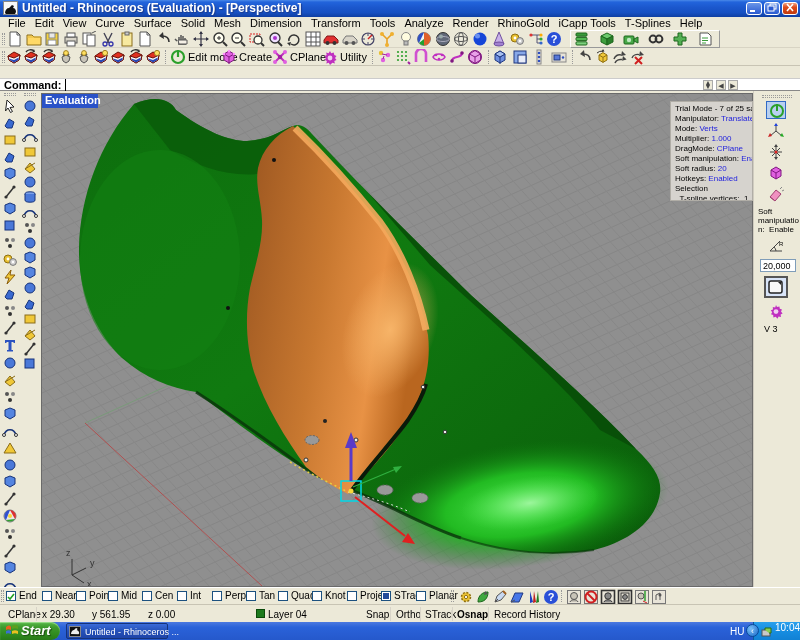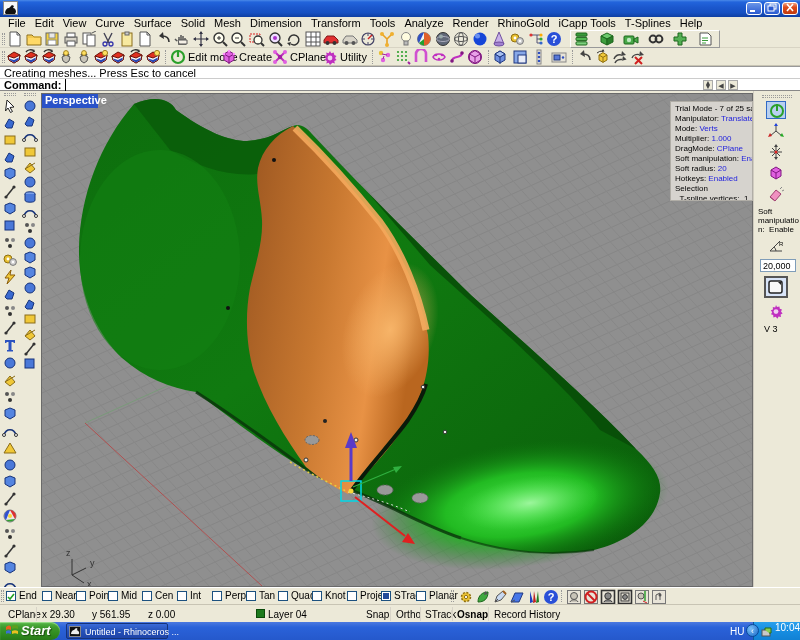--- a/index.html
+++ b/index.html
@@ -1,17 +1,18 @@
 <!DOCTYPE html>
 <html><head><meta charset="utf-8"><style>html,body{margin:0;padding:0;width:800px;height:640px;overflow:hidden;font-family:"Liberation Sans",sans-serif;background:#ece9d8}.ab{position:absolute}div{box-sizing:border-box}</style></head><body>
 <div class="ab" style="left:0;top:0;width:800px;height:640px;background:#ece9d8">
     <div class="ab" style="left:0;top:0;width:800px;height:17px;background:linear-gradient(180deg,#4a8ae8 0%,#2264dc 12%,#1b57cc 45%,#1650c2 75%,#0f3fa2 100%)">
       <div class="ab" style="left:3px;top:1px;width:15px;height:14px;background:#f8f8f8;border:1px solid #888"><svg width="13" height="12" viewBox="0 0 13 12">
           <path d="M1 9c0-3 2-5 4-5l3-3 2 1-1 2c2 0 3 2 3 4l-1 2H2z" fill="#111"></path>
         </svg></div>
+      <div class="ab" style="left:22px;top:1px;font-size:12px;font-weight:bold;color:#fff;text-shadow:1px 1px 1px #1a3a8a">Untitled - Rhinoceros (Evaluation) - [Perspective]</div>
       <div class="ab" style="left:746px;top:2px;width:16px;height:13px;border-radius:3px;background:linear-gradient(180deg,#6a96e8,#2a5ad0);border:1px solid #fff;color:#fff;font-size:10px;line-height:11px;text-align:center"><svg width="10" height="9" viewBox="0 0 10 9">
           <path d="M1 8h5" stroke="#fff" stroke-width="2"></path>
         </svg></div>
       <div class="ab" style="left:764px;top:2px;width:16px;height:13px;border-radius:3px;background:linear-gradient(180deg,#6a96e8,#2a5ad0);border:1px solid #fff;color:#fff;font-size:10px;line-height:11px;text-align:center"><svg width="10" height="9" viewBox="0 0 10 9">
           <rect x="3" y="1" width="6" height="5" fill="none" stroke="#fff"></rect>
           <rect x="1" y="3" width="6" height="5" fill="#2a5ad0" stroke="#fff"></rect>
         </svg></div>
       <div class="ab" style="left:782px;top:2px;width:16px;height:13px;border-radius:3px;background:linear-gradient(180deg,#f0a080,#dc4a1a 40%,#c03a10);border:1px solid #fff;color:#fff;font-size:10px;line-height:11px;text-align:center"><svg width="10" height="9" viewBox="0 0 10 9">
           <path d="M2 1l6 7M8 1L2 8" stroke="#fff" stroke-width="1.6"></path>
         </svg></div>
@@ -348,21 +349,20 @@
           <path d="M10 2l4 4-5 1z" fill="#444"></path>
           <path d="M3 14c1-2.5 4-4 7-3.4" fill="none" stroke="#444" stroke-width="1.5"></path>
           <path d="M11 7l3.6 3.4-4.6 1.4z" fill="#444"></path>
         </svg></div>
       <div style="position:absolute;left:629.5px;top:1px;width:16px;height:16px"><svg width="16" height="16" viewBox="0 0 16 16">
           <path d="M2 9c1-2.5 4-4 7-3.4" fill="none" stroke="#444" stroke-width="1.4"></path>
           <path d="M10 2l4 4-5 1z" fill="#444"></path>
           <path d="M5 8l7 7M12 8l-7 7" stroke="#d02020" stroke-width="2"></path>
         </svg></div>
     </div>
-    <div class="ab" style="left:0;top:66px;width:800px;height:12px;background:#fff;border-top:1px solid #999;font-size:11px;color:#000;padding-left:4px">Creating meshes... Press Esc to cancel</div>
     <div class="ab" style="left:0;top:78px;width:800px;height:13px;background:#fff;border-top:1px solid #ccc;border-bottom:1px solid #888;font-size:11px;color:#000;padding-left:4px"><b>Command:</b> <span style="border-left:1px solid #000">&nbsp;</span><div class="ab" style="left:703px;top:1px;width:10px;height:10px;background:#ece9d8;border:1px solid #aaa;font-size:7px;text-align:center;line-height:4px;color:#444">▲<br>▼</div><div class="ab" style="left:716px;top:1px;width:10px;height:10px;background:#ece9d8;border:1px solid #aaa;font-size:7px;text-align:center;line-height:9px;color:#444">◀</div><div class="ab" style="left:728px;top:1px;width:10px;height:10px;background:#ece9d8;border:1px solid #aaa;font-size:7px;text-align:center;line-height:9px;color:#444">▶</div></div>
     <div class="ab" style="left:0;top:91px;width:41px;height:496px;background:#ece9d8">
       <div class="ab" style="left:4px;top:2px;width:12px;height:3px;border-top:1px dotted #999;border-bottom:1px dotted #999"></div>
       <div class="ab" style="left:24px;top:2px;width:12px;height:3px;border-top:1px dotted #999;border-bottom:1px dotted #999"></div>
       <div class="ab" style="left:2px;top:7px;width:16px;height:16px"><svg width="16" height="16" viewBox="0 0 16 16">
           <path d="M5 2l7 7-4 .5 2.5 4-2 1L6 10l-2.5 3z" fill="#fff" stroke="#222"></path>
         </svg></div>
       <div class="ab" style="left:2px;top:24.1px;width:16px;height:16px"><svg width="16" height="16" viewBox="0 0 16 16">
           <path d="M3 11l4-7 5 3-2 6H5z" fill="#3a6ad0" stroke="#17337a"></path>
         </svg></div>
@@ -860,21 +860,21 @@
         <circle cx="351" cy="491" r="2.5" fill="#f8d838"></circle>
         <g stroke="#333" stroke-width="1" fill="none">
           <path d="M72 575v-16M72 575l14-7M72 575l12 8"></path>
         </g>
         <g font-size="9" fill="#333">
           <text x="66" y="556">z</text>
           <text x="90" y="566">y</text>
           <text x="87" y="587">x</text>
         </g>
       </svg>
-      <div class="ab" style="left:0;top:0;width:56px;height:14px;background:#2a52c8;color:#fff;font-size:11px;font-weight:bold;padding:0 3px;line-height:13px">Perspective</div>
+      <div class="ab" style="left:0;top:0;width:56px;height:14px;background:#2a52c8;color:#fff;font-size:11px;font-weight:bold;padding:0 3px;line-height:13px">Evaluation</div>
       <div class="ab" style="left:628px;top:7px;width:83px;height:100px;background:#d6d3ce;border:1px solid #b0ada6;font-size:8px;line-height:10px;padding:2px 0 0 4px;color:#000;white-space:nowrap;overflow:hidden">Trial Mode - 7 of 25 saves<br>Manipulator: <span style="color:#2222dd">Translate</span><br>Mode: <span style="color:#2222dd">Verts</span><br>Multiplier: <span style="color:#2222dd">1.000</span><br>DragMode: <span style="color:#2222dd">CPlane</span><br>Soft manipulation: <span style="color:#2222dd">Enabled</span><br>Soft radius: <span style="color:#2222dd">20</span><br>Hotkeys: <span style="color:#2222dd">Enabled</span><br>Selection<br>&nbsp;&nbsp;T-spline vertices:&nbsp; 1</div>
     </div>
     <div class="ab" style="left:753px;top:91px;width:47px;height:496px;background:#ece9d8;border-left:1px solid #d0ccc0">
       <div class="ab" style="left:8px;top:4px;width:30px;height:3px;border-top:1px dotted #999;border-bottom:1px dotted #999"></div>
       <div class="ab" style="left:12px;top:10px;width:20px;height:18px;background:#b8d0f0;border:1px solid #316ac5;"><svg width="18" height="16" viewBox="0 0 18 16" style="margin:1px">
           <circle cx="9" cy="8" r="6" fill="none" stroke="#2aa02a" stroke-width="2"></circle>
           <path d="M9 1v7" stroke="#2aa02a" stroke-width="2"></path>
         </svg></div>
       <div class="ab" style="left:12px;top:31px;width:20px;height:18px;"><svg width="18" height="16" viewBox="0 0 18 16" style="margin:1px">
           <path d="M9 8L9 1M9 8L3 13M9 8l6 5" stroke="#444"></path>

